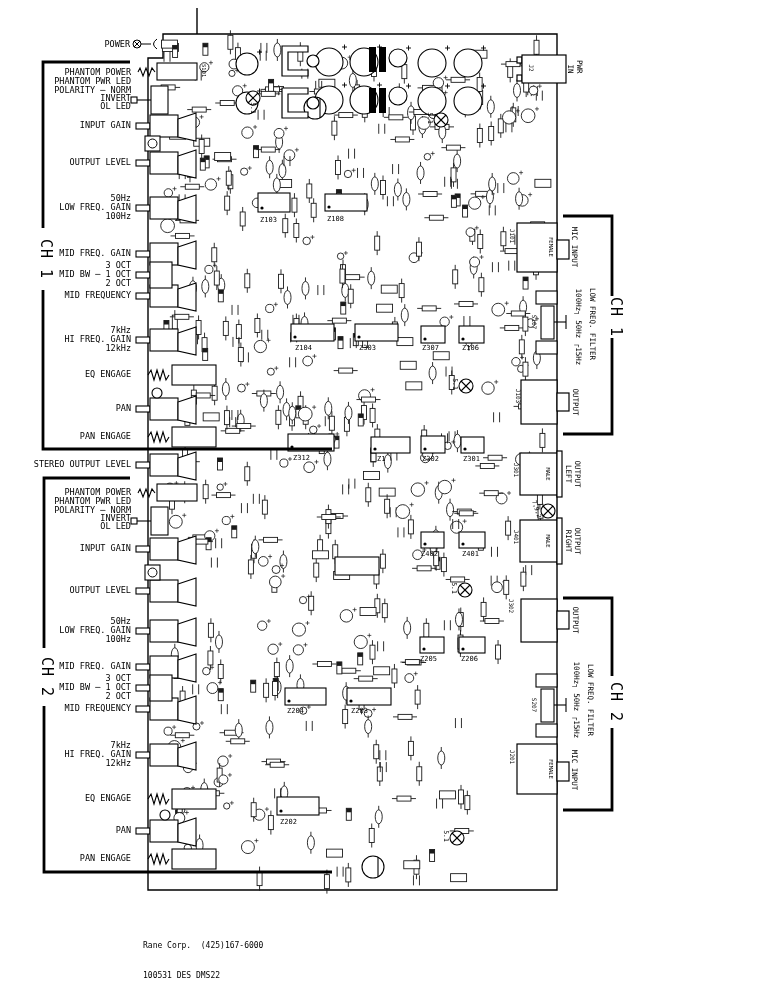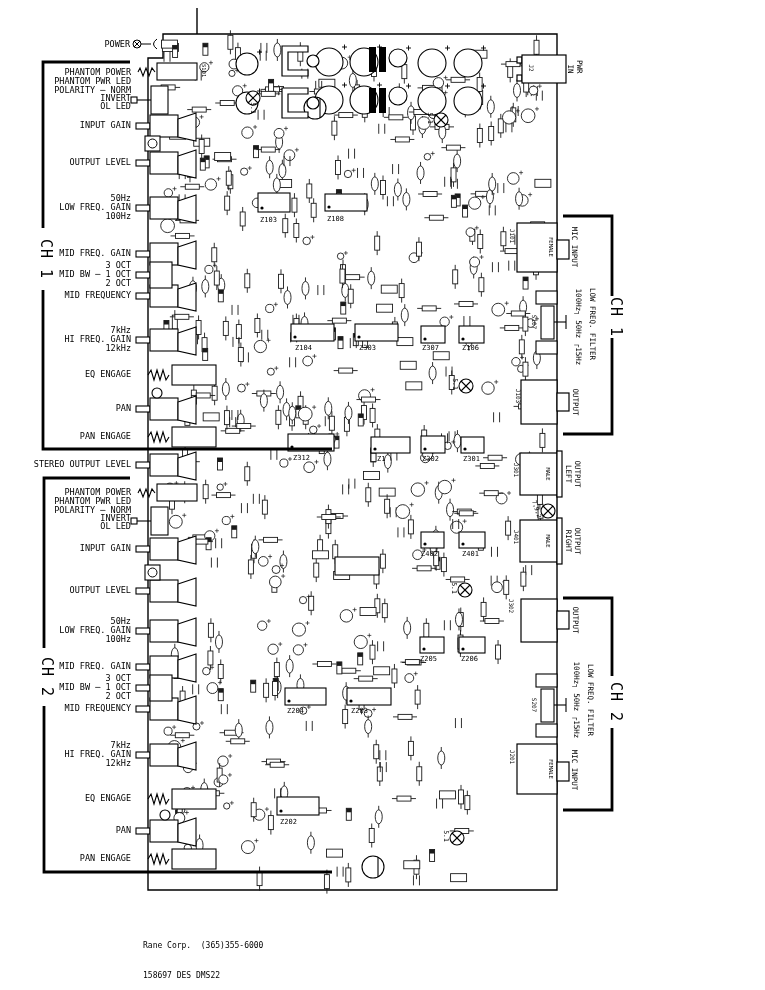--- a/index.html
+++ b/index.html
@@ -1941,17 +1941,17 @@
   <text class="rl" transform="rotate(90,572,770)" x="572" y="770" text-anchor="middle">MIC INPUT</text>
 
   <g fill="none" stroke="#000" stroke-width="2.8">
     <path d="M563,598 H612 V676 M612,728 V810 H563"></path>
   </g>
   <text class="ch" transform="rotate(90,611,702)" x="611" y="702" text-anchor="middle">CH 2</text>
 
 </svg>
 
 <div class="footer">
-  <div>Rane Corp.  (365)355-6000</div>
-  <div>158697 DES DMS22</div>
+  <div>Rane Corp.  (425)167-6000</div>
+  <div>100531 DES DMS22</div>
   
 </div>
 </div>
 
 </body></html>

